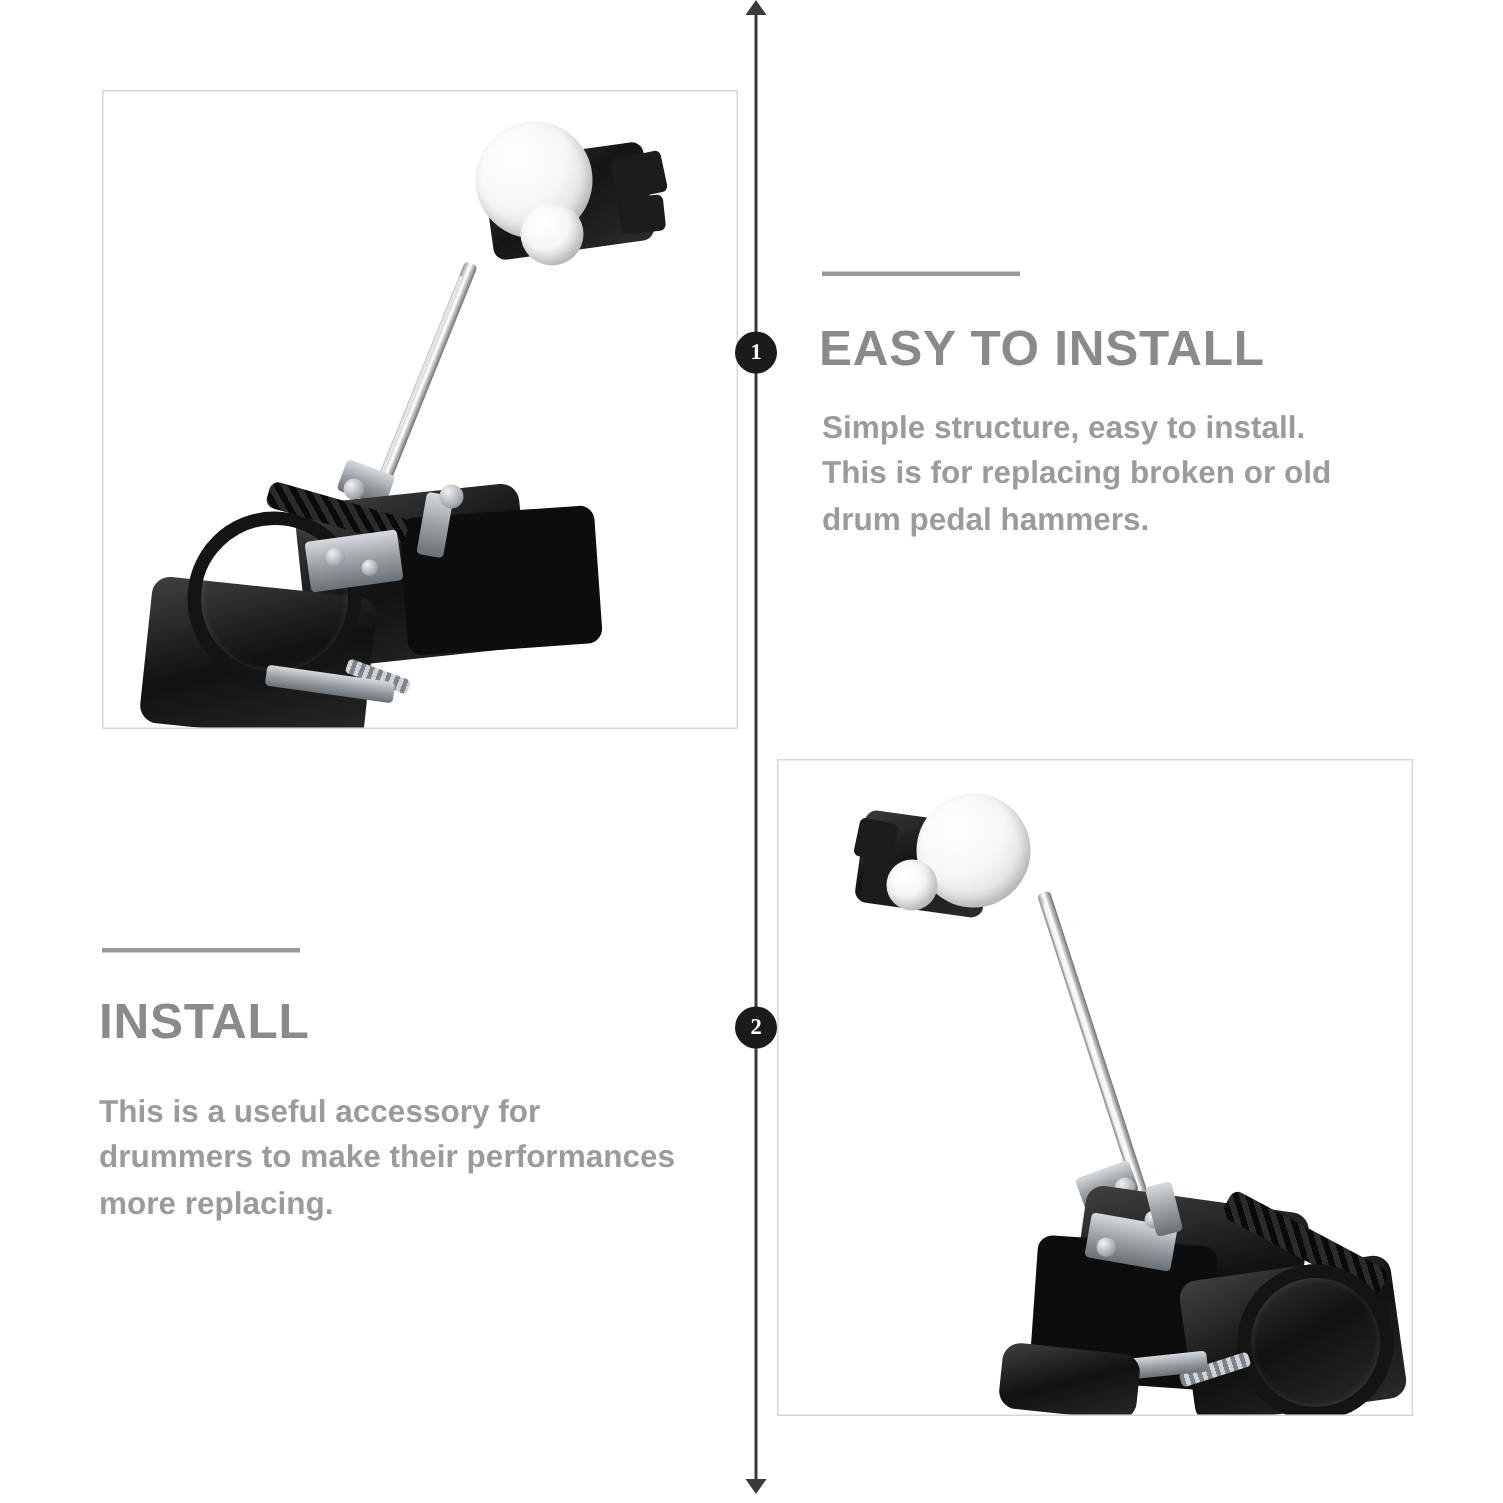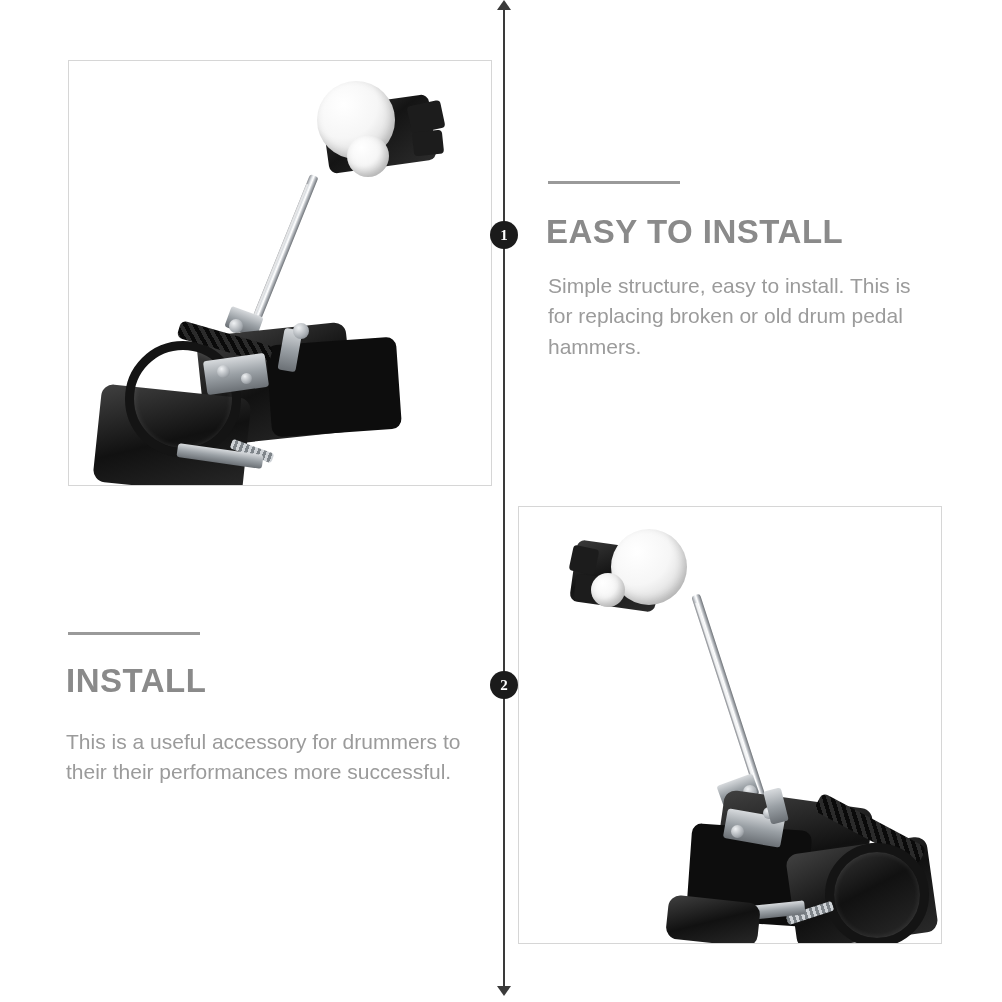--- a/index.html
+++ b/index.html
@@ -165,20 +165,21 @@
     font-weight: bold;
     letter-spacing: 0.5px;
     color: #8a8a8a;
     white-space: nowrap;
   }
   .body-text {
     position: absolute;
     font-size: 21px;
     line-height: 1.45;
     color: #9b9b9b;
+    font-weight: bold;
   }
 
   .block1-rule { left: 548px; top: 181px; width: 132px; }
   .block1-head { left: 546px; top: 213px; }
   .block1-body { left: 548px; top: 271px; width: 368px; }
 
   .block2-rule { left: 68px; top: 632px; width: 132px; }
   .block2-head { left: 66px; top: 662px; }
   .block2-body { left: 66px; top: 727px; width: 400px; }
 </style>
@@ -230,21 +231,21 @@
       <div class="metal-clamp" style="left:108px; top:388px; width:86px; height:14px; transform: rotate(8deg);"></div>
     </div>
   </div>
 
   <div class="rule block1-rule"></div>
   <div class="headline block1-head">EASY TO INSTALL</div>
   <div class="body-text block1-body">Simple structure, easy to install. This is for replacing broken or old drum pedal hammers.</div>
 
   <div class="rule block2-rule"></div>
   <div class="headline block2-head">INSTALL</div>
-  <div class="body-text block2-body">This is a useful accessory for drummers to their their performances more successful.</div>
+  <div class="body-text block2-body">This is a useful accessory for drummers to make their performances more replacing.</div>
 
   <div class="photo-frame frame-2">
     <div class="photo-stage">
 
       <div class="rod" style="left:172px; top:88px; width:9px; height:230px;
            transform: rotate(-18deg); transform-origin: 50% 0%;"></div>
       <div class="rod-shine" style="left:176px; top:96px; height:212px;
            transform: rotate(-18deg); transform-origin: 50% 0%;"></div>
 
       <div class="cap" style="left:54px; top:38px; width:86px; height:62px; transform: rotate(8deg);"></div>

